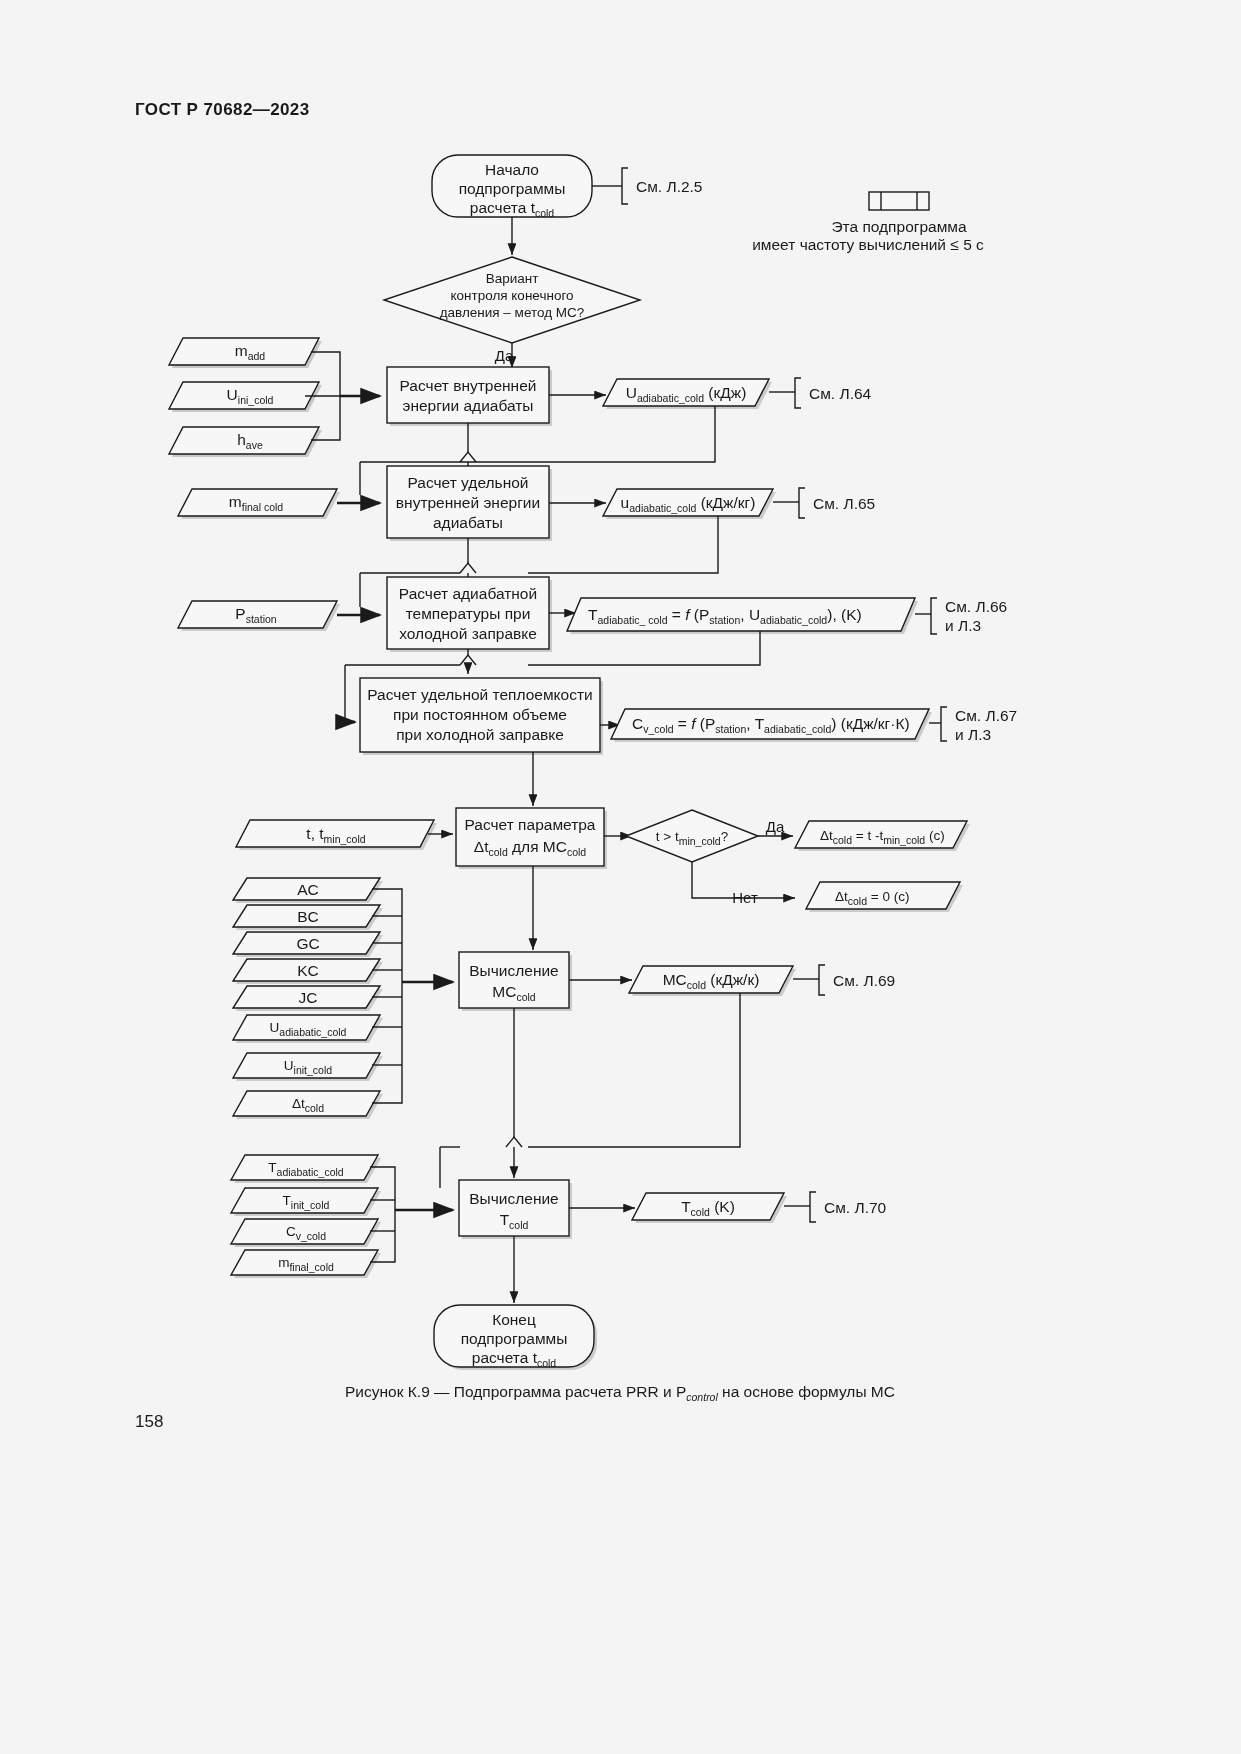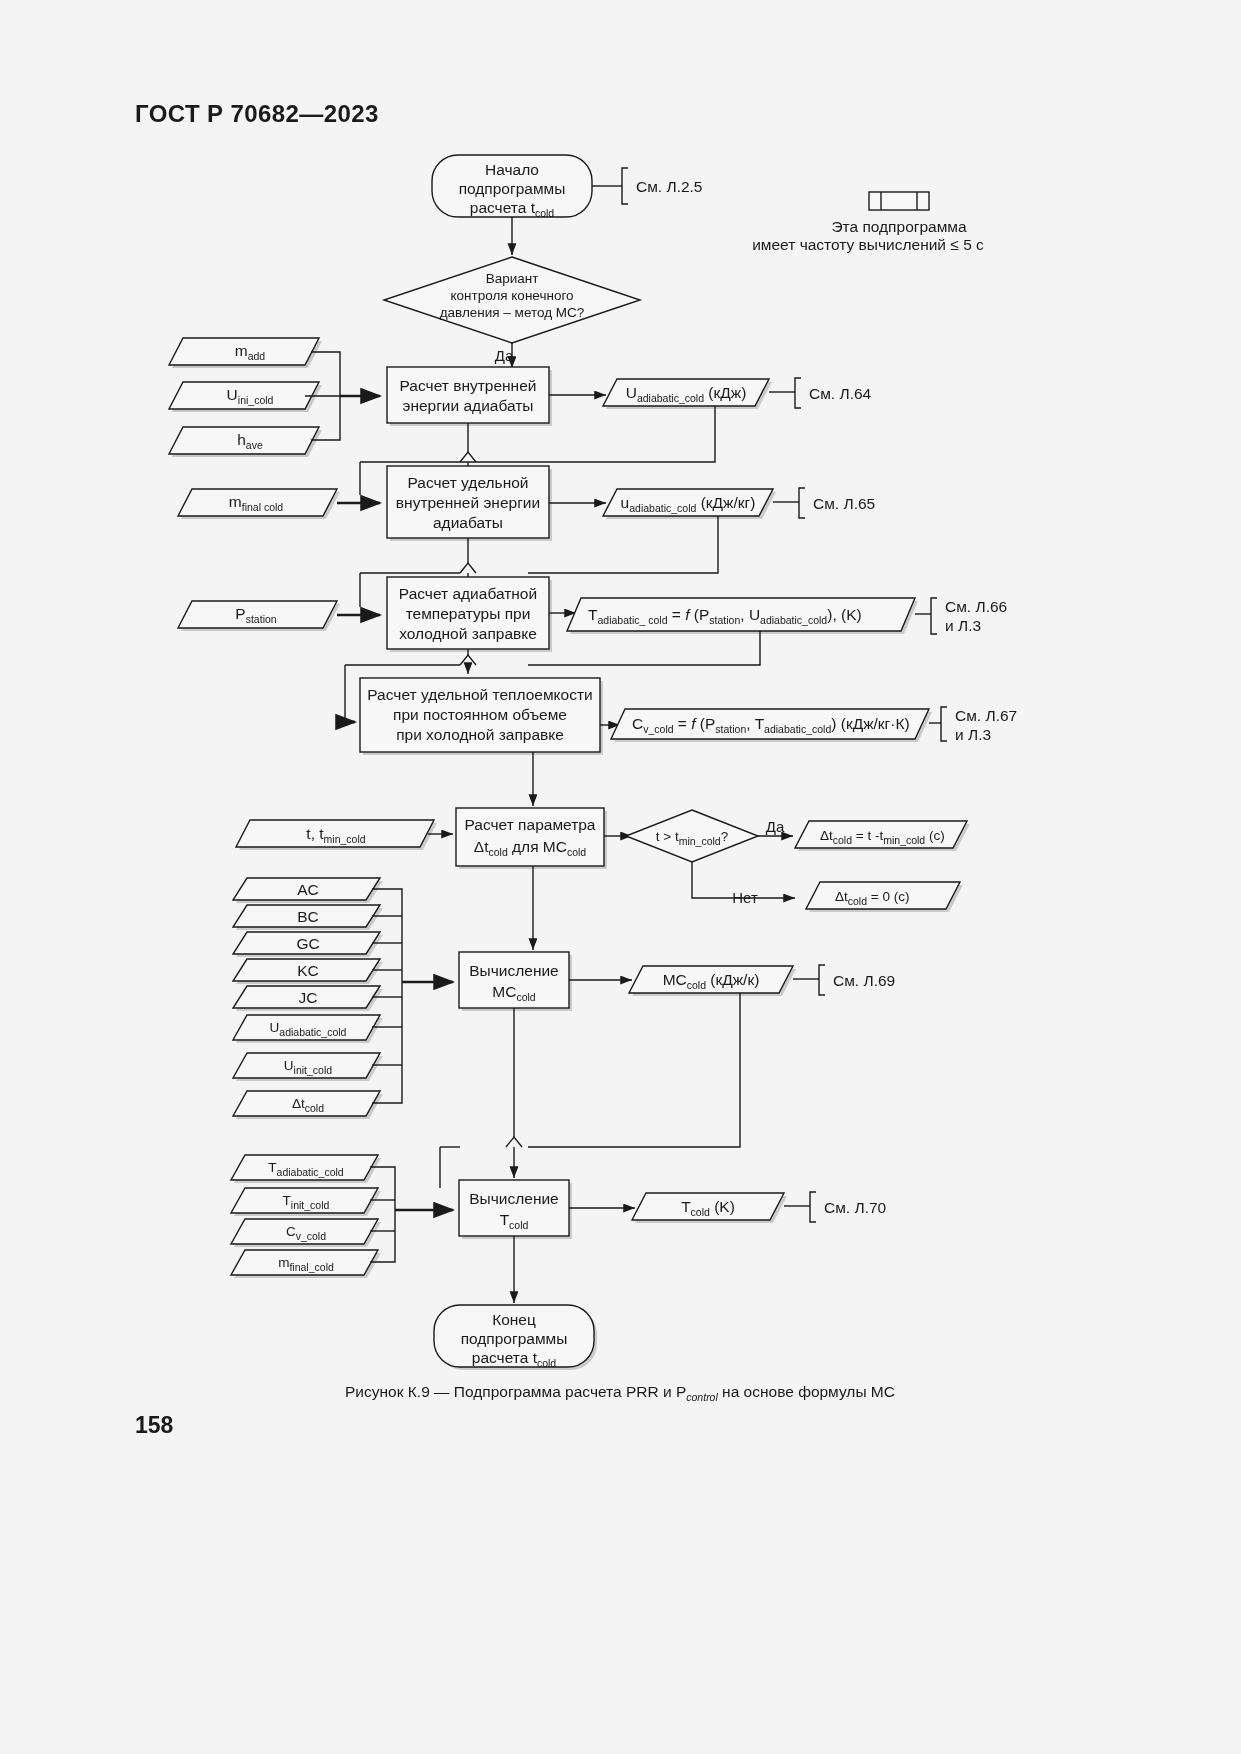--- a/index.html
+++ b/index.html
@@ -7,25 +7,25 @@
     width:1241px;height:1754px;
     background:#f4f4f4;
     font-family:"Liberation Sans", sans-serif;
     color:#1a1a1a;
     position:relative;
     overflow:hidden;
   }
   .page{position:absolute;inset:0;}
   #doc-header{
     position:absolute;left:135px;top:100px;
-    font-size:24px;font-weight:bold;letter-spacing:.4px;
+    font-size:17px;font-weight:bold;letter-spacing:.4px;
   }
   #page-number{
     position:absolute;left:135px;top:1412px;
-    font-size:23px;font-weight:bold;text-align:center;
+    font-size:17px;font-weight:normal;text-align:center;
   }
   svg#flow{position:absolute;left:0;top:0;width:1241px;height:1754px;}
   
   .sh{fill:#f7f7f7;stroke:#1a1a1a;stroke-width:1.4;}
   .sh-shadow{fill:#9a9a9a;stroke:none;}
   .ln{stroke:#1a1a1a;stroke-width:1.4;fill:none;}
   .ln-thick{stroke:#1a1a1a;stroke-width:2.6;fill:none;}
   .brk{stroke:#1a1a1a;stroke-width:1.4;fill:none;}
   text{font-family:"Liberation Sans", sans-serif;fill:#1a1a1a;}
   .t{font-size:15.5px;}

